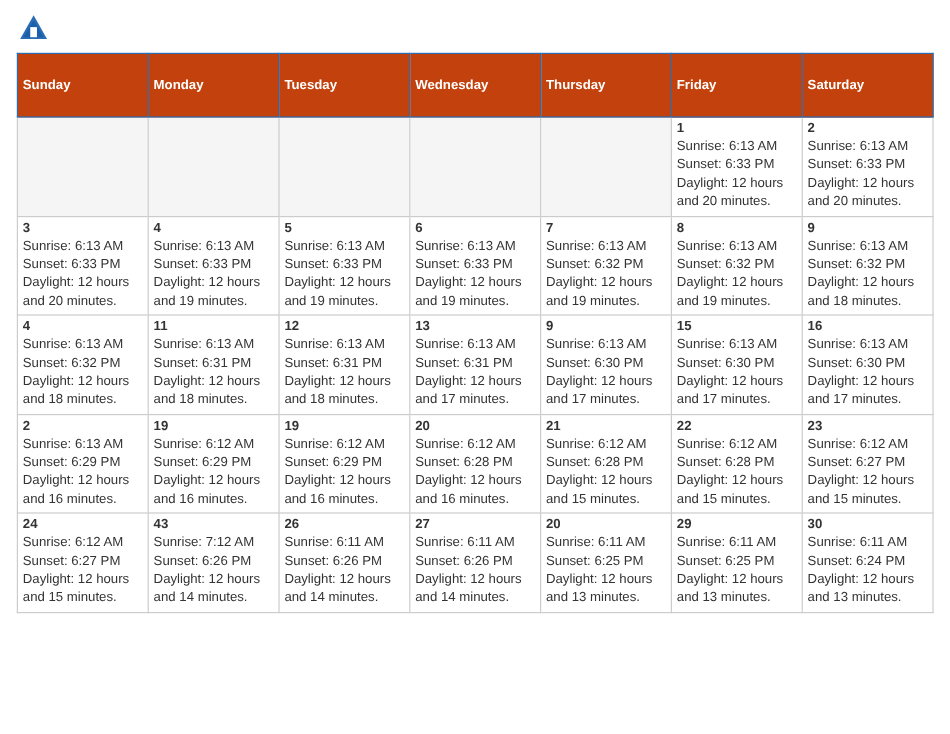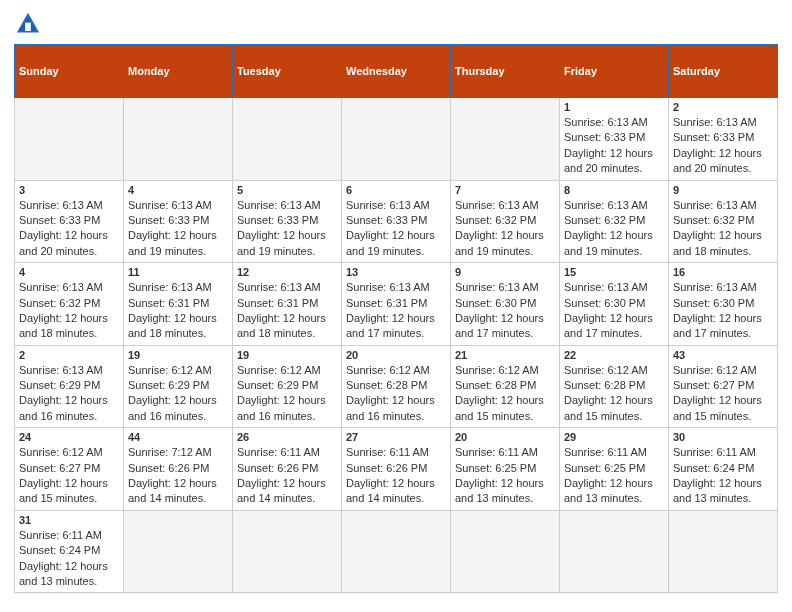--- a/index.html
+++ b/index.html
@@ -266,35 +266,35 @@
 Sunset: 6:28 PM
 Daylight: 12 hours and 15 minutes.</div>
           </td>
           <td>
             <span class="day-num">22</span>
             <div class="day-info">Sunrise: 6:12 AM
 Sunset: 6:28 PM
 Daylight: 12 hours and 15 minutes.</div>
           </td>
           <td>
-            <span class="day-num">43</span>
+            <span class="day-num">23</span>
             <div class="day-info">Sunrise: 6:12 AM
 Sunset: 6:27 PM
 Daylight: 12 hours and 15 minutes.</div>
           </td>
         </tr>
         <tr>
           <td>
             <span class="day-num">24</span>
             <div class="day-info">Sunrise: 6:12 AM
 Sunset: 6:27 PM
 Daylight: 12 hours and 15 minutes.</div>
           </td>
           <td>
-            <span class="day-num">44</span>
+            <span class="day-num">43</span>
             <div class="day-info">Sunrise: 7:12 AM
 Sunset: 6:26 PM
 Daylight: 12 hours and 14 minutes.</div>
           </td>
           <td>
             <span class="day-num">26</span>
             <div class="day-info">Sunrise: 6:11 AM
 Sunset: 6:26 PM
 Daylight: 12 hours and 14 minutes.</div>
           </td>
@@ -315,30 +315,16 @@
             <div class="day-info">Sunrise: 6:11 AM
 Sunset: 6:25 PM
 Daylight: 12 hours and 13 minutes.</div>
           </td>
           <td>
             <span class="day-num">30</span>
             <div class="day-info">Sunrise: 6:11 AM
 Sunset: 6:24 PM
 Daylight: 12 hours and 13 minutes.</div>
           </td>
-        </tr>
-        <tr class="last-row">
-          <td>
-            <span class="day-num">31</span>
-            <div class="day-info">Sunrise: 6:11 AM
-Sunset: 6:24 PM
-Daylight: 12 hours and 13 minutes.</div>
-          </td>
-          <td class="empty-cell"></td>
-          <td class="empty-cell"></td>
-          <td class="empty-cell"></td>
-          <td class="empty-cell"></td>
-          <td class="empty-cell"></td>
-          <td class="empty-cell"></td>
         </tr>
       </tbody>
   </table>
 </div>
 
 </body></html>

